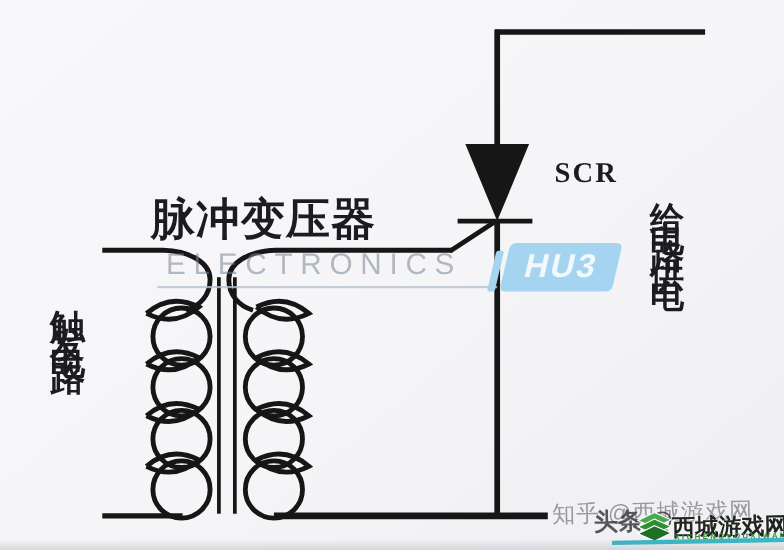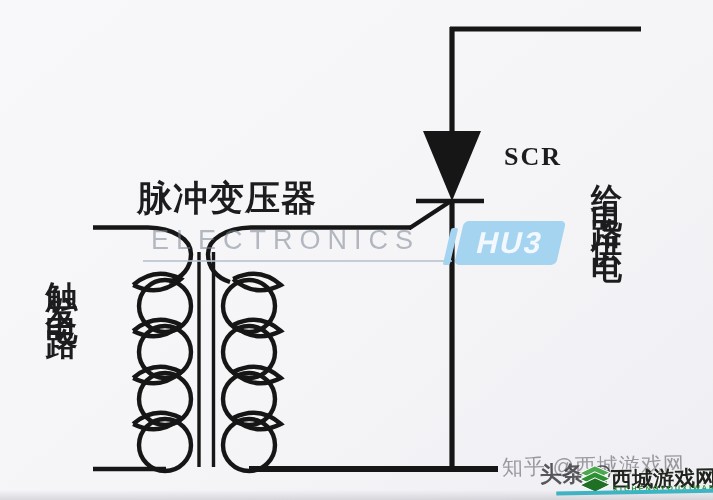--- a/index.html
+++ b/index.html
@@ -20,21 +20,21 @@
   svg{position:absolute;left:0;top:0;}
   .wire{stroke:var(--wire,#161616);fill:none;}
   .fillwire{fill:var(--wire,#161616);stroke:none;}
   .label{
     position:absolute;color:var(--ink,#1c1c1e);
     font-weight:600;white-space:nowrap;line-height:1;
   }
   .vtext{
     writing-mode:vertical-rl;text-orientation:upright;
   }
-  .lbl-transformer{left:137px;top:180px;font-size:35px;letter-spacing:1px;}
+  .lbl-transformer{left:137px;top:180px;font-size:40px;letter-spacing:1px;}
   .lbl-trigger{left:46px;top:257px;font-size:32px;letter-spacing:15px;}
   .lbl-supply{left:591px;top:159px;font-size:31px;letter-spacing:17px;}
   .lbl-scr{
     left:504px;top:144px;font-size:26px;letter-spacing:2px;
     font-family:"Liberation Serif","DejaVu Serif",serif;font-weight:bold;
   }
   .wm-electronics{
     position:absolute;left:151px;top:227px;font-size:27px;letter-spacing:7px;
     color:var(--wmText,#7d8692);opacity:0.55;font-weight:400;white-space:nowrap;line-height:1;
   }

